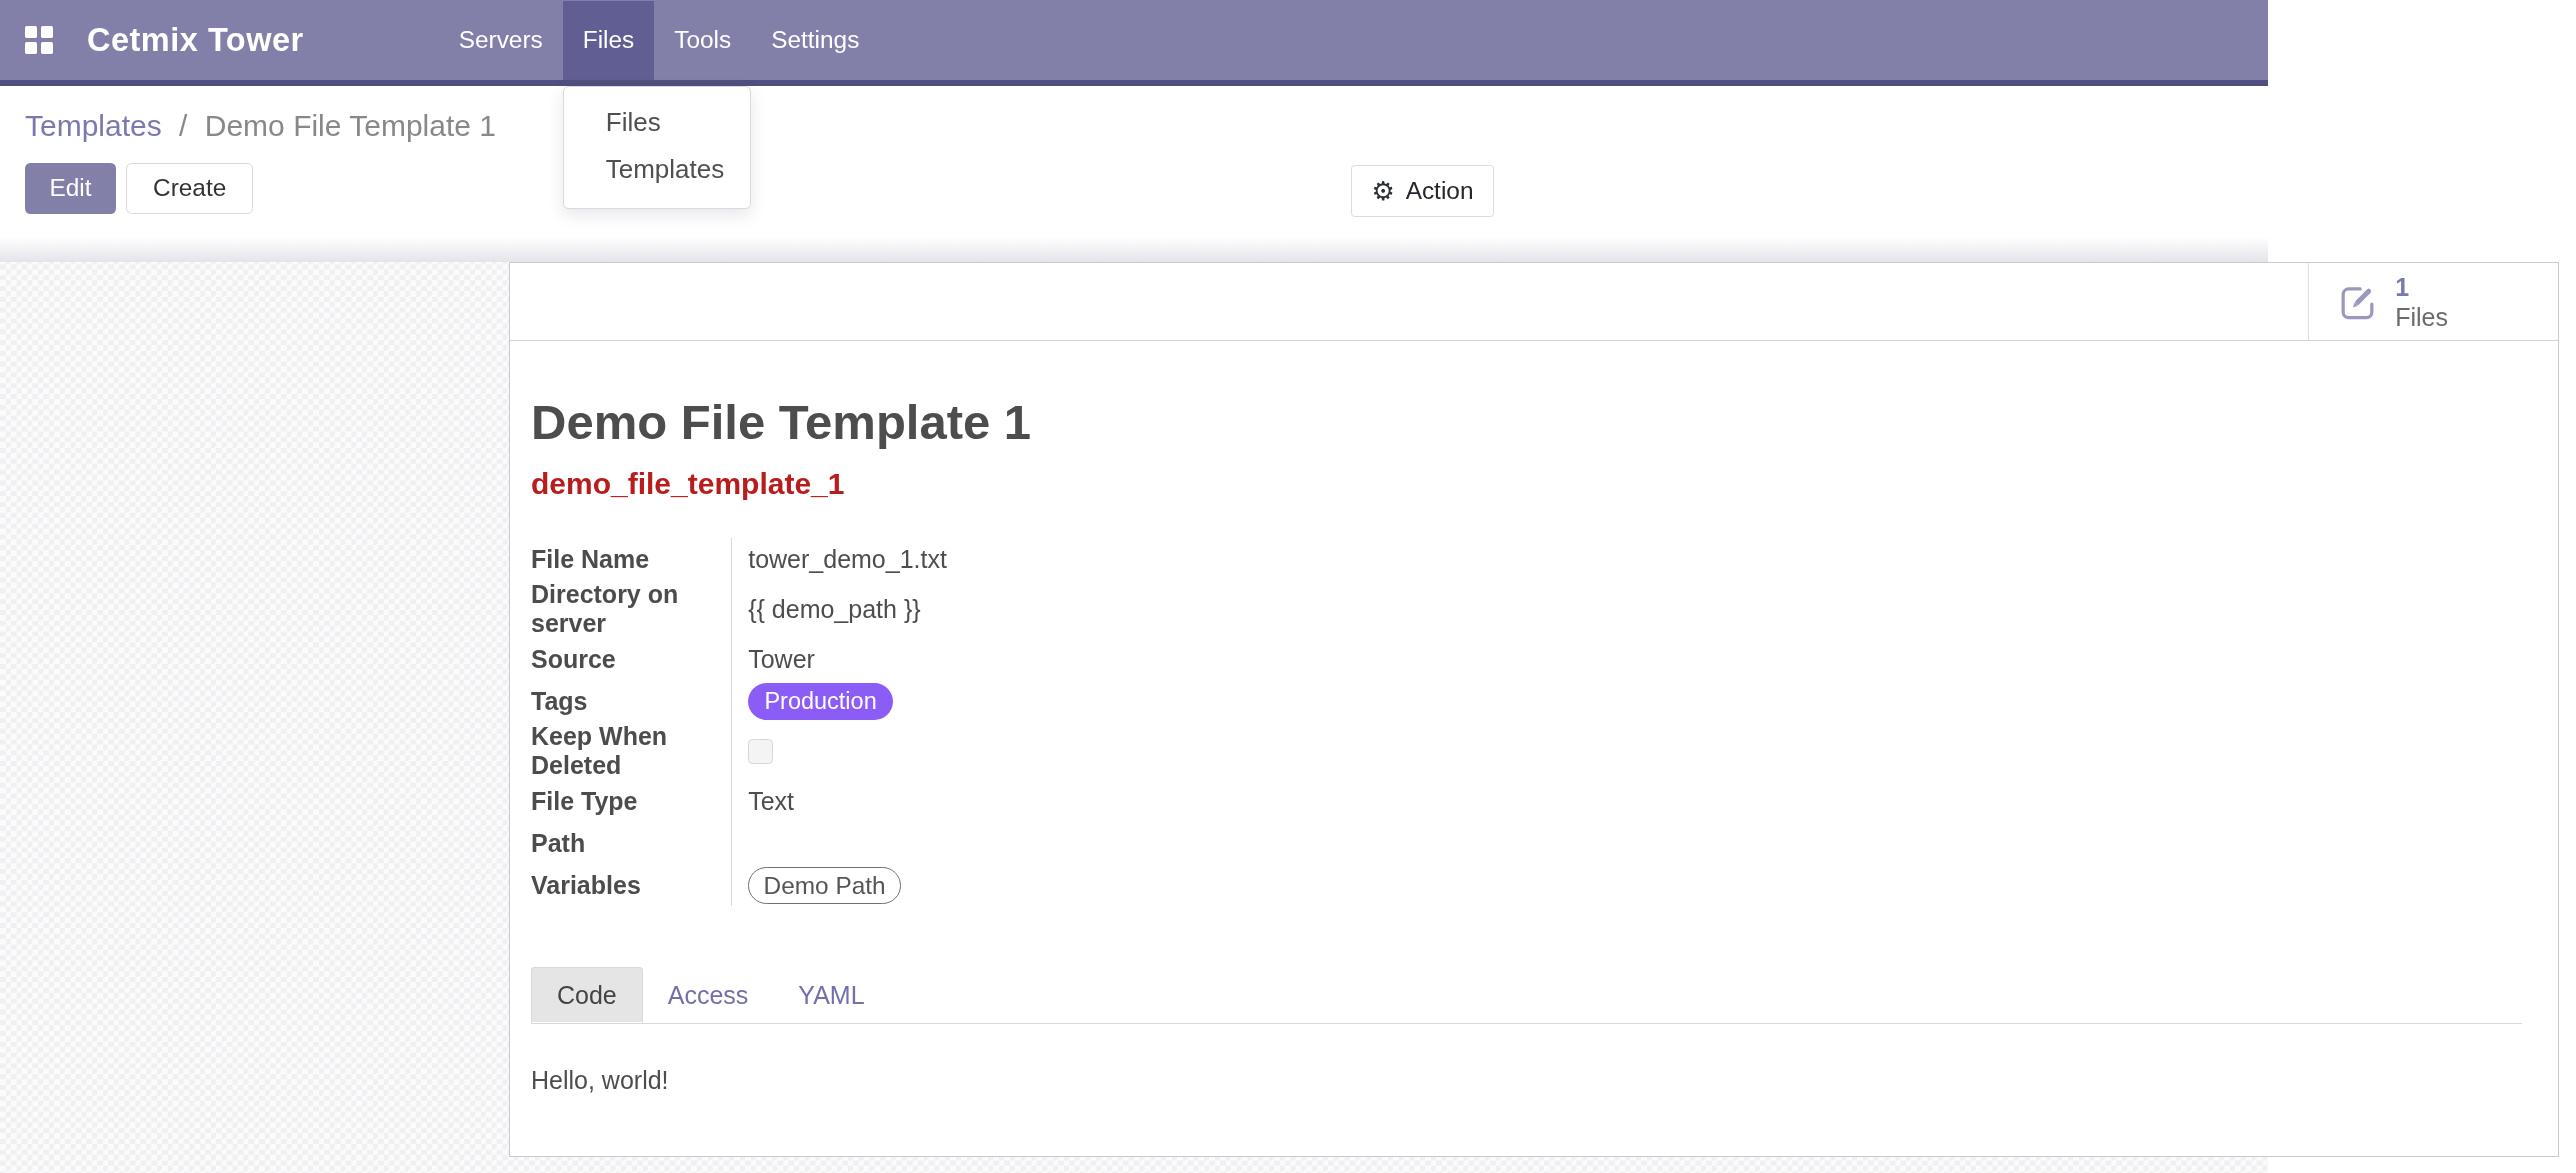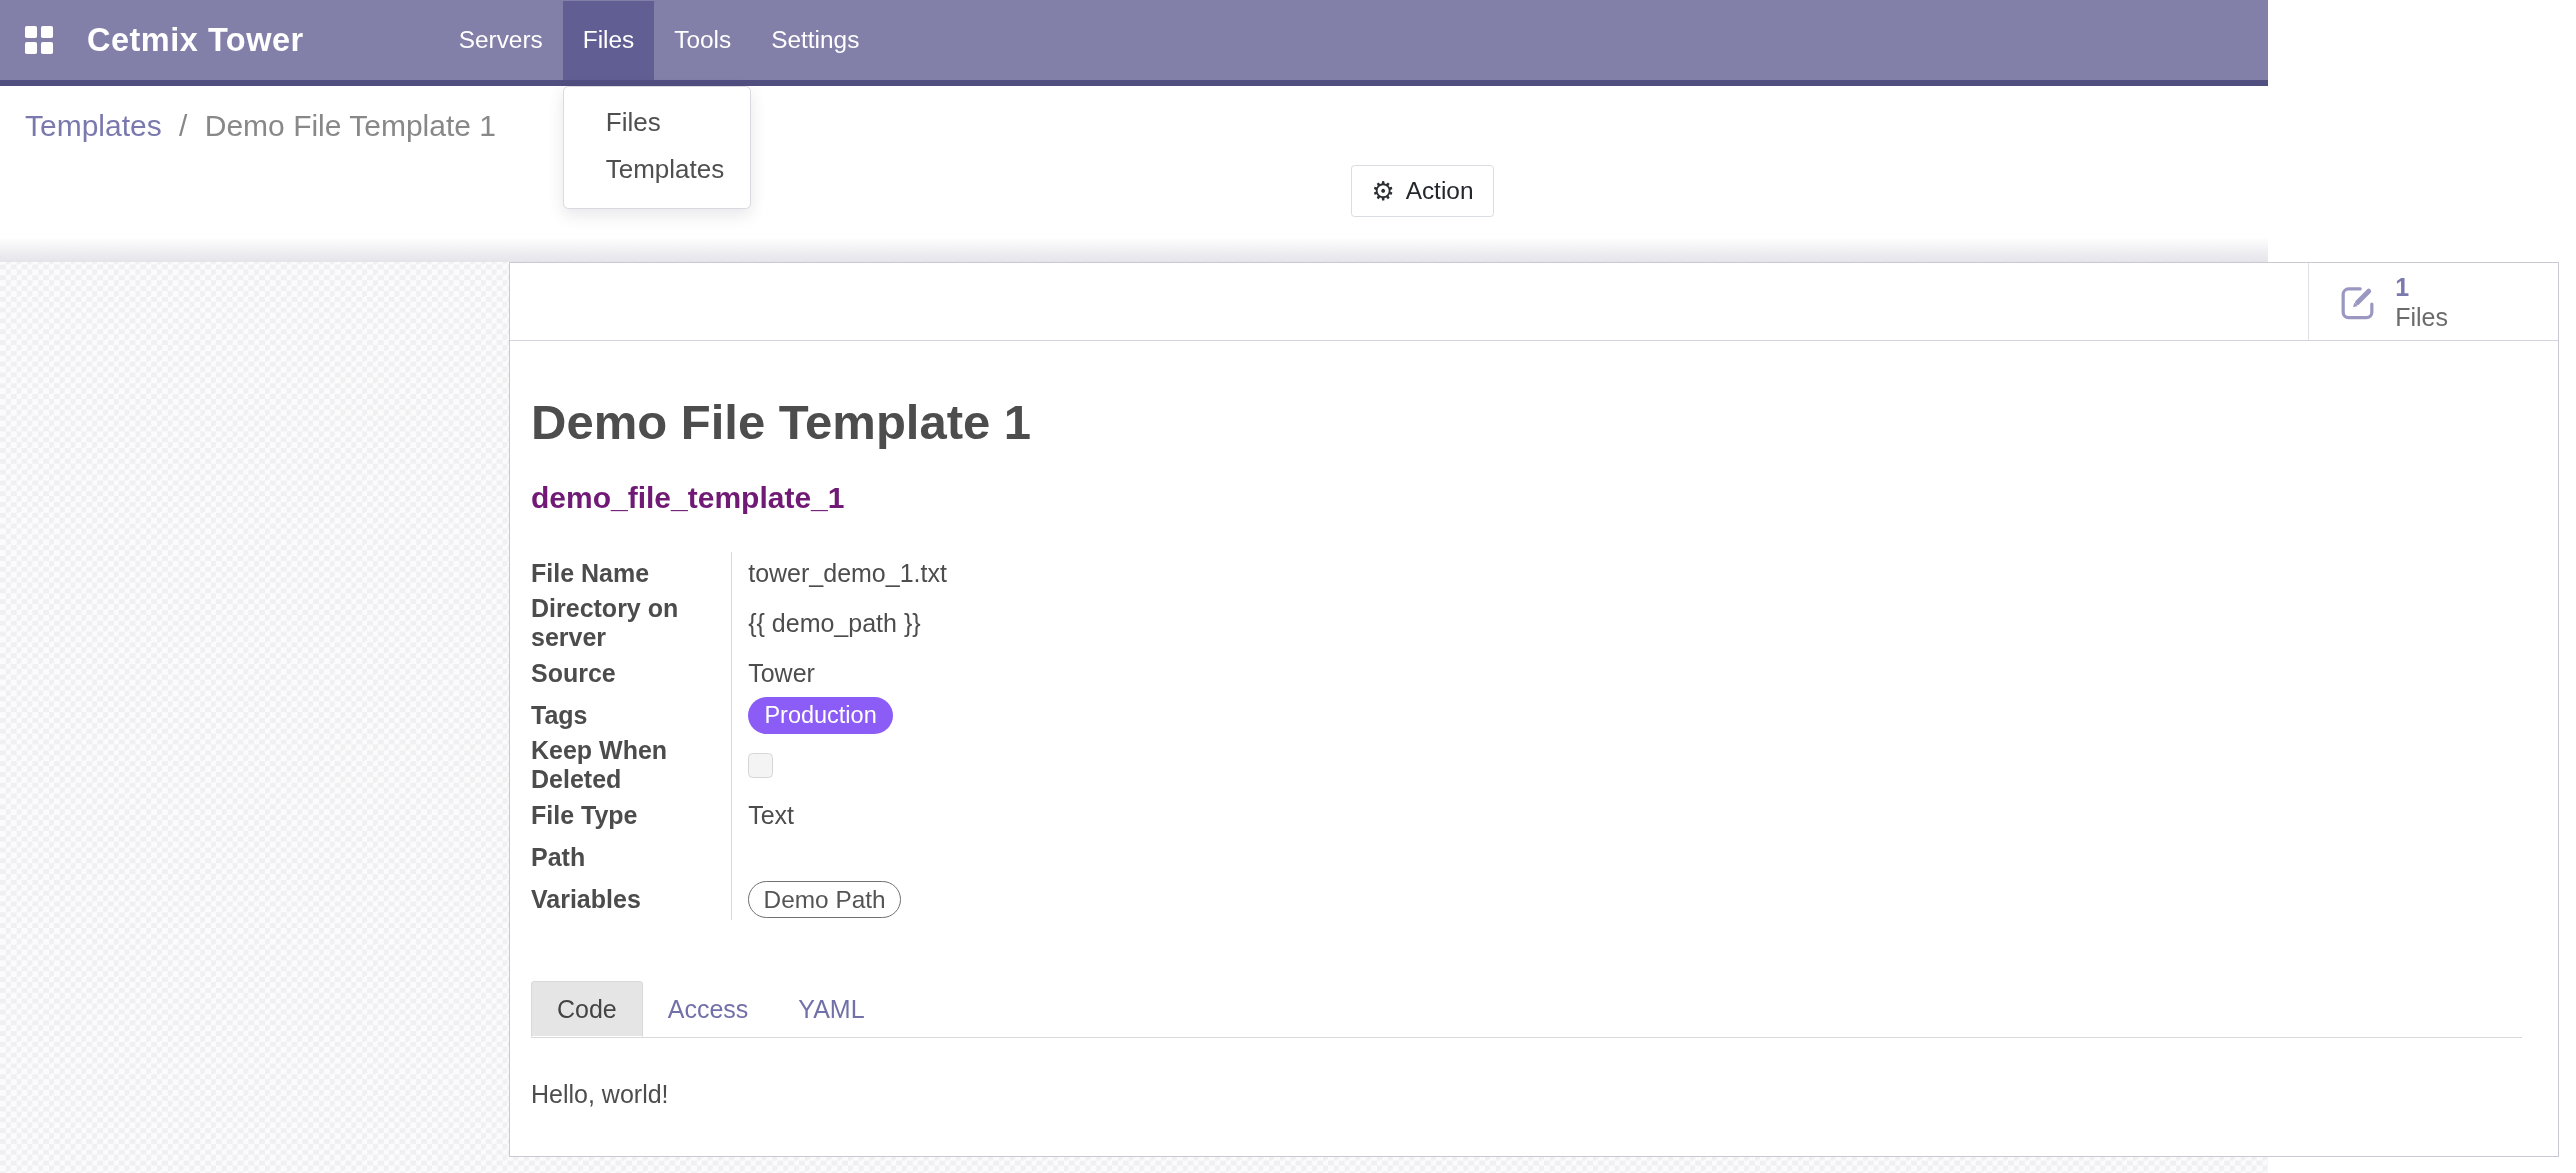--- a/index.html
+++ b/index.html
@@ -63,21 +63,21 @@
   .button-box { position:relative; height:78px; border-bottom:0.9px solid #d4d4dd; }
   .stat-button { position:absolute; right:0; top:0; height:100%; width:250px;
                  border-left:0.9px solid #dfdfe6; display:flex; align-items:center;
                  gap:16.2px; padding-left:27px; cursor:pointer; background:#fff; }
   .stat-text { display:flex; flex-direction:column; line-height:1.2; }
   .stat-count { color:#7b7aae; font-weight:700; font-size:25px; }
   .stat-label { color:#6b6b6b; font-size:25px; }
 
   .sheet-body { padding:56px 36px 0 21px; }
   .record-title { font-size:49px; font-weight:700; color:#4d4d4d; line-height:1.05; }
-  .record-ref { font-size:30px; font-weight:700; color:#701a75; margin-top:33px; }
+  .record-ref { font-size:30px; font-weight:700; color:#b91c1c; margin-top:19px; }
 
   .fields { margin-top:37px; display:grid; grid-template-columns:200px 1fr; }
   .field-label { font-size:25px; font-weight:700; color:#4c4c4c;
                  display:flex; align-items:center; min-height:42px; padding-right:10.8px; }
   .field-value { font-size:25px; color:#4d4d4d; border-left:0.9px solid #d9d9d9;
                  display:flex; align-items:center; min-height:42px; padding-left:16.2px; }
   .badge { background:#8b5cf6; color:#ffffff; font-size:23.5px; padding:4.5px 16.2px;
            border-radius:902px; line-height:1.2; }
   .checkbox { width:24.4px; height:24.4px; border:0.9px solid #d6d6d6; border-radius:4.5px;
               background:#f4f4f4; cursor:pointer; }
@@ -118,20 +118,24 @@
       <div class="nav-item">Settings</div>
     </div>
   </nav>
 
   <div class="control-panel">
     <div class="breadcrumb">
       <span class="bc-link">Templates</span>
       <span class="bc-sep">/</span>
       <span class="bc-current">Demo File Template 1</span>
     </div>
+    <div class="cp-buttons">
+      <button class="btn btn-primary">Edit</button>
+      <button class="btn btn-secondary">Create</button>
+    </div>
     <button class="action-btn">
       <span class="gear">⚙</span>
       <span>Action</span>
     </button>
   </div>
 
   <div class="content">
     <div class="top-shade"></div>
 
     <div class="sheet">

